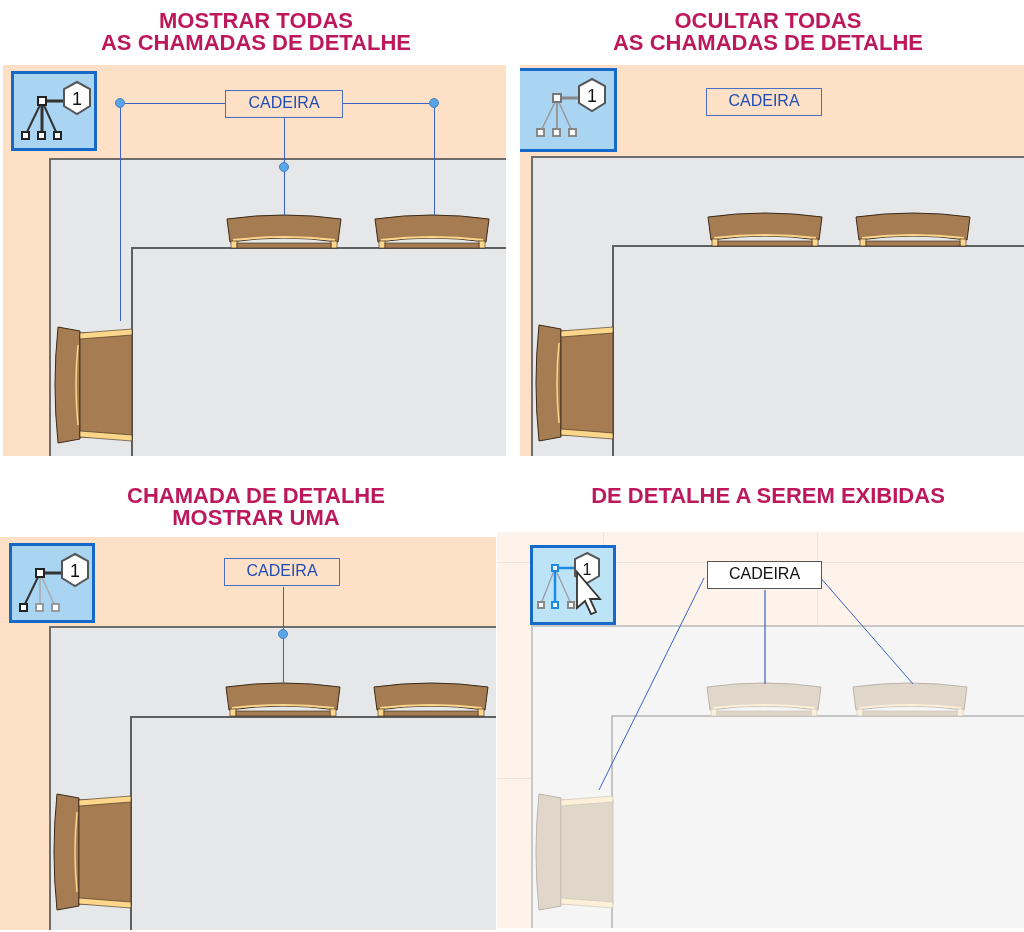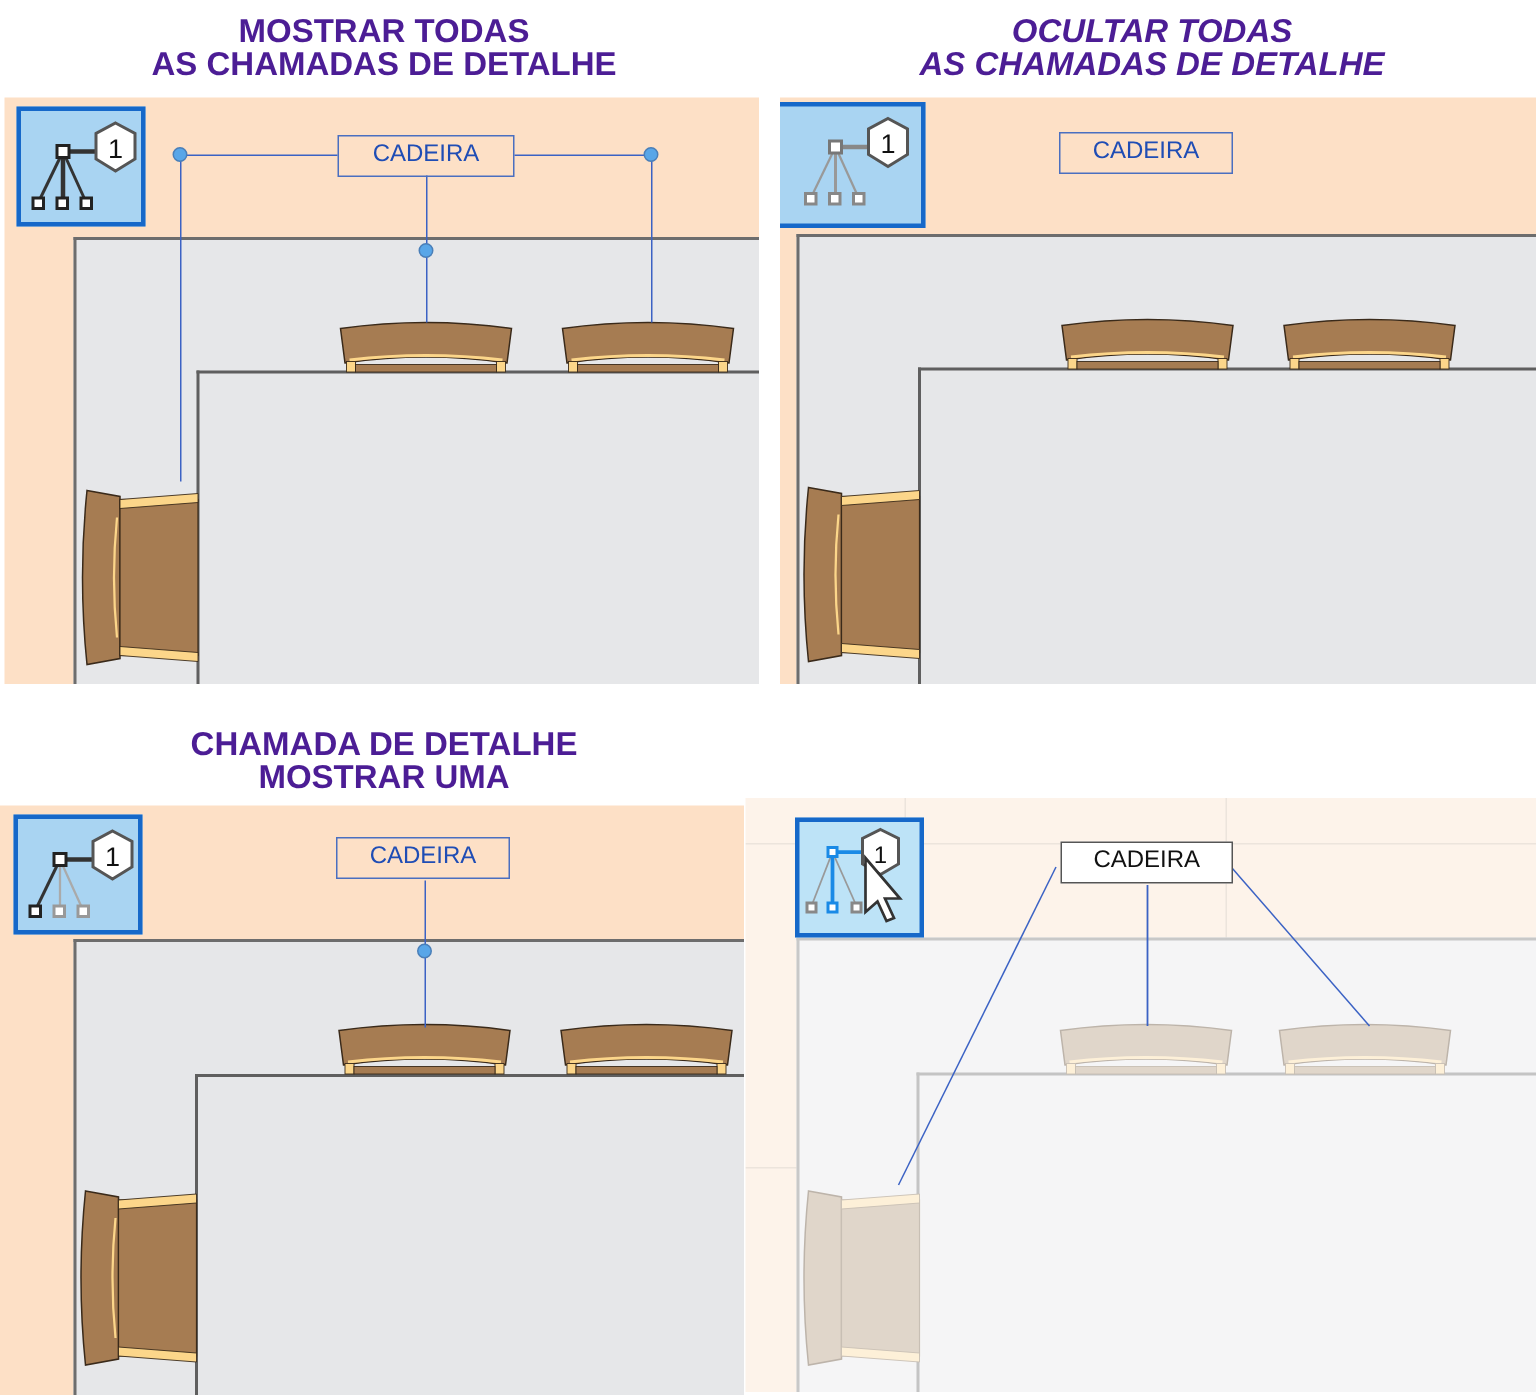--- a/index.html
+++ b/index.html
@@ -1,17 +1,17 @@
 <!DOCTYPE html>
 <html><head>
 <meta charset="utf-8">
 <style>
   html, body { margin:0; padding:0; background:#ffffff; }
   body { width:1024px; height:932px; position:relative; overflow:hidden; font-family:"Liberation Sans", sans-serif; }
-  .title { position:absolute; text-align:center; color:#4c1d95; font-weight:bold; font-size:22px; line-height:22px; letter-spacing:0px; }
+  .title { position:absolute; text-align:center; color:#be185d; font-weight:bold; font-size:22px; line-height:22px; letter-spacing:0px; }
   .panel { position:absolute; overflow:hidden; }
   .abs { position:absolute; }
   .floor { position:absolute; background:#e6e7e9; border-left:2px solid #6d6d6d; border-top:2px solid #6d6d6d; }
   .table { position:absolute; background:#e6e7e9; border-left:2px solid #5f5f5f; border-top:2px solid #5f5f5f; }
   .tag { position:absolute; border:1px solid #4a6fc0; color:#1f4db5; font-size:16px; line-height:24px; text-align:center; background:transparent; }
   .tag.dark { border:1px solid #555; color:#111; background:#fff; }
   .vline { position:absolute; width:1px; background:#3b62c4; }
   .hline { position:absolute; height:1px; background:#3b62c4; }
   .dot { position:absolute; width:8px; height:8px; border-radius:50%; background:#58a6e8; border:1px solid #4a7fb8; }
   .tool { position:absolute; width:86px; height:80px; background:#a9d4f2; border:3px solid #1668c9; box-sizing:border-box; }
@@ -71,21 +71,21 @@
       <rect x="24" y="23" width="8" height="8" fill="#fff" stroke="#222" stroke-width="2"></rect>
       <rect x="8" y="58" width="7" height="7" fill="#fff" stroke="#222" stroke-width="2"></rect>
       <rect x="24" y="58" width="7" height="7" fill="#fff" stroke="#222" stroke-width="2"></rect>
       <rect x="40" y="58" width="7" height="7" fill="#fff" stroke="#222" stroke-width="2"></rect>
       <polygon points="63,8 76,15 76,32 63,40 50,32 50,15" fill="#fff" stroke="#555" stroke-width="2"></polygon>
       <text x="63" y="31" text-anchor="middle" font-size="18" font-family="Liberation Sans, sans-serif" fill="#111">1</text>
     </svg>
   </div>
 </div>
 
-<div class="title" style="left:512px;top:10px;width:512px;font-style:italic;">
+<div class="title" style="left:512px;top:10px;width:512px;">
   <div>OCULTAR TODAS</div>
   <div>AS CHAMADAS DE DETALHE</div>
 </div>
 <div class="panel" style="left:520px;top:65px;width:504px;height:391px;background:#fde0c6;">
   <div class="floor" style="left:11px;top:91px;width:500px;height:310px;"></div>
   <div class="table" style="left:92px;top:180px;width:420px;height:220px;"></div>
 
   <svg class="abs" style="left:186px;top:147px;" width="118" height="35" viewBox="0 0 118 35">
     <path d="M2 5 Q59 -3 116 5 L113 28 Q59 20 5 28 Z" fill="#a67c52" stroke="#3a2a1a" stroke-width="1"></path>
     <path d="M8 26 Q59 20 110 26" fill="none" stroke="#fcd68a" stroke-width="2"></path>
@@ -171,20 +171,21 @@
       <rect x="8" y="58" width="7" height="7" fill="#fff" stroke="#222" stroke-width="2"></rect>
       <rect x="24" y="58" width="7" height="7" fill="#fff" stroke="#999" stroke-width="2"></rect>
       <rect x="40" y="58" width="7" height="7" fill="#fff" stroke="#999" stroke-width="2"></rect>
       <polygon points="63,8 76,15 76,32 63,40 50,32 50,15" fill="#fff" stroke="#555" stroke-width="2"></polygon>
       <text x="63" y="31" text-anchor="middle" font-size="18" font-family="Liberation Sans, sans-serif" fill="#111">1</text>
     </svg>
   </div>
 </div>
 
 <div class="title" style="left:512px;top:485px;width:512px;">
+  <div>DE DETALHE A SEREM EXIBIDAS</div>
 </div>
 <div class="panel" style="left:497px;top:532px;width:527px;height:396px;background:#fdf3ea;">
 
   <div class="abs" style="left:0;top:30px;width:527px;height:1px;background:#ece4dc;"></div>
   <div class="abs" style="left:0;top:246px;width:35px;height:1px;background:#ece4dc;"></div>
   <div class="abs" style="left:106px;top:0;width:1px;height:95px;background:#ece4dc;"></div>
   <div class="abs" style="left:320px;top:0;width:1px;height:95px;background:#ece4dc;"></div>
 
   <div class="floor" style="left:34px;top:93px;width:500px;height:310px;background:#f5f5f6;border-color:#c8c8c8;"></div>
   <div class="table" style="left:114px;top:183px;width:420px;height:220px;background:#f5f5f6;border-color:#c4c4c4;"></div>

